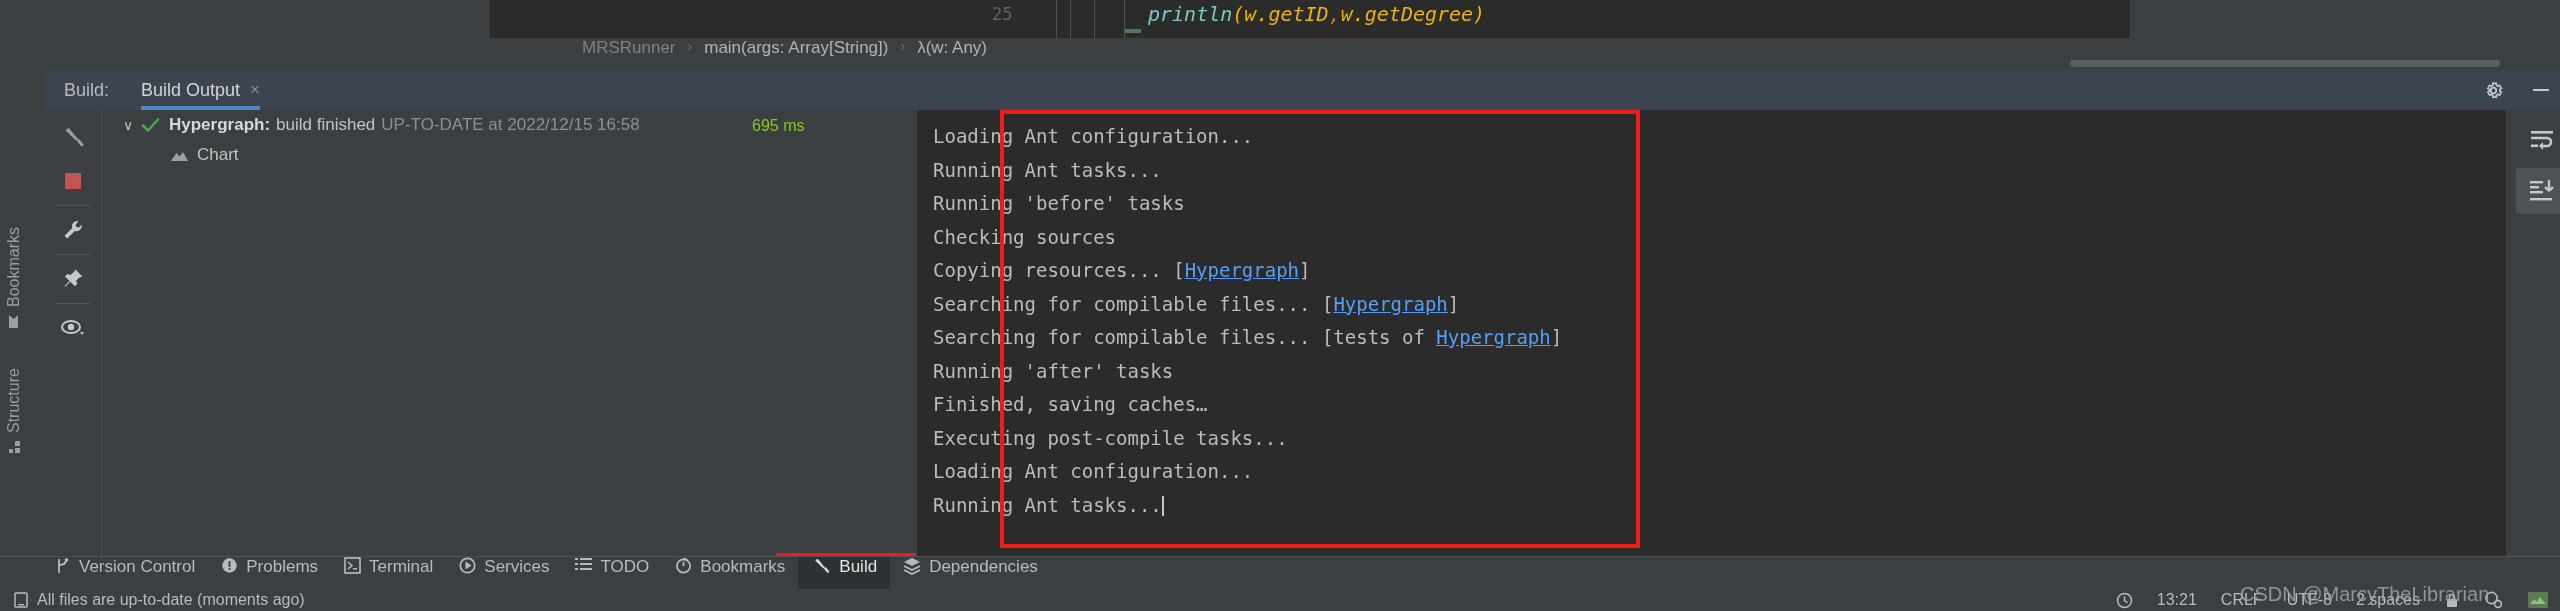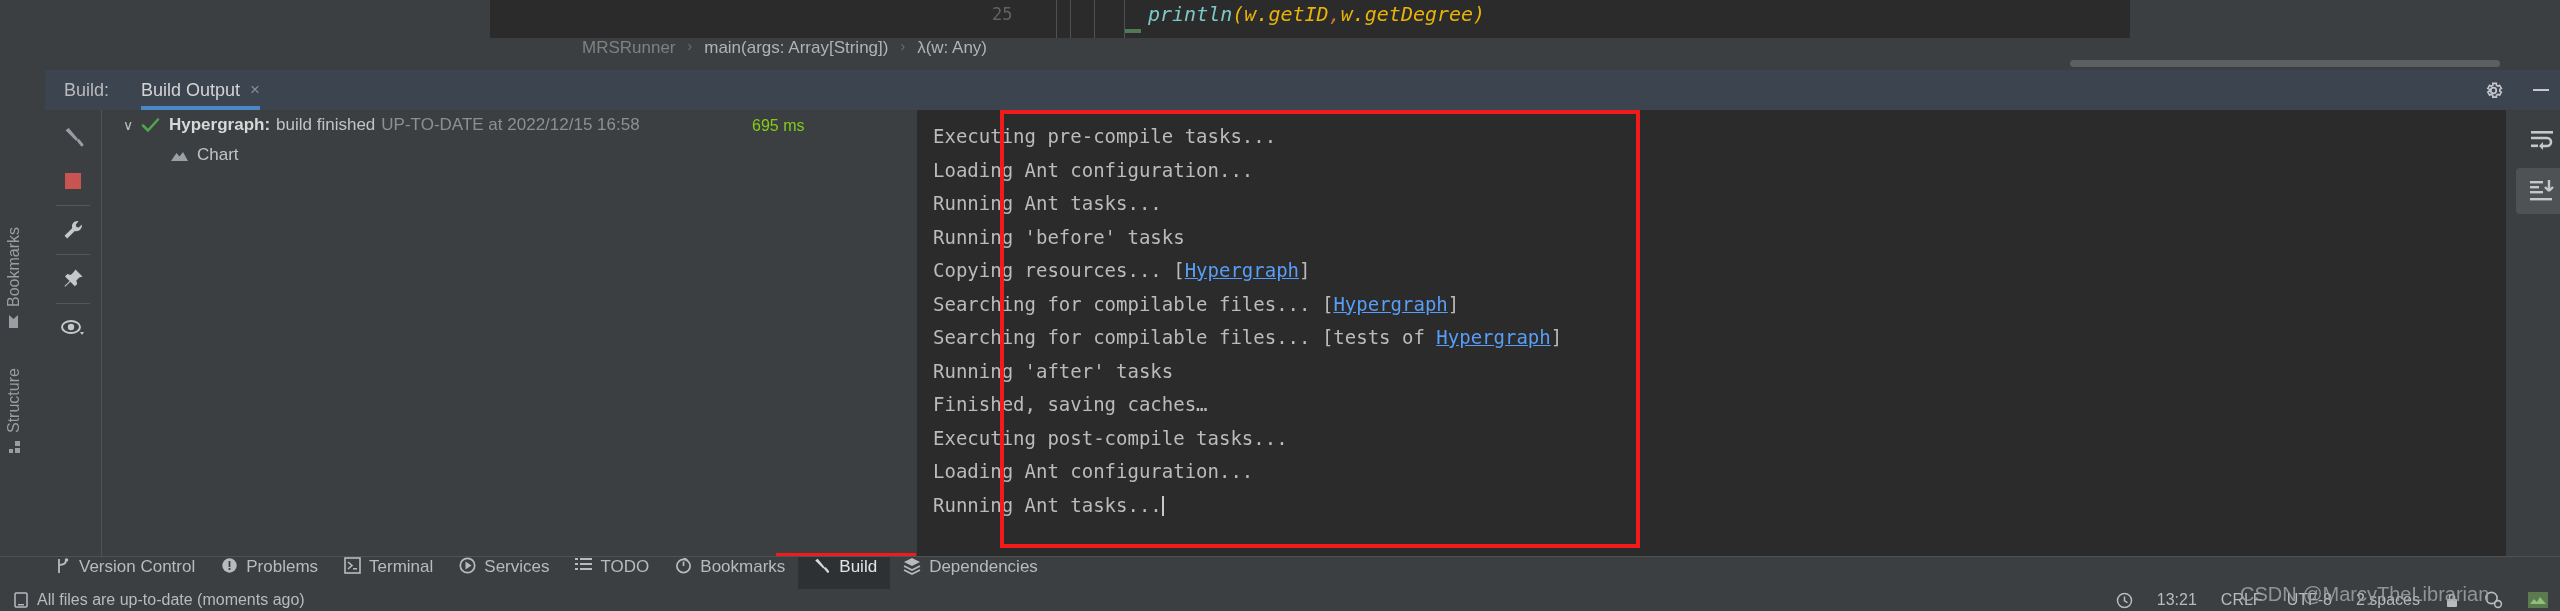--- a/index.html
+++ b/index.html
@@ -374,24 +374,24 @@
           <svg width="19" height="16" viewBox="0 0 19 16">
               <path d="M1 14h17L13 5l-3.5 4.5L6.5 6 1 14z" fill="#9aa0a6"></path>
             </svg>
         </span>
         <span class="t-chart">Chart</span>
       </div>
     </div>
 
     <div class="console">
       <div class="console-inner">
-        <div class="cline"><span>Executing pre-compile tasks...</span></div>
         <div class="cline"><span>Loading Ant configuration...</span></div>
         <div class="cline"><span>Running Ant tasks...</span></div>
         <div class="cline"><span>Running 'before' tasks</span></div>
+        <div class="cline"><span>Checking sources</span></div>
         <div class="cline"><span>Copying resources... [</span><span class="link">Hypergraph</span><span>]</span></div>
         <div class="cline"><span>Searching for compilable files... [</span><span class="link">Hypergraph</span><span>]</span></div>
         <div class="cline"><span>Searching for compilable files... [tests of </span><span class="link">Hypergraph</span><span>]</span></div>
         <div class="cline"><span>Running 'after' tasks</span></div>
         <div class="cline"><span>Finished, saving caches…</span></div>
         <div class="cline"><span>Executing post-compile tasks...</span></div>
         <div class="cline"><span>Loading Ant configuration...</span></div>
         <div class="cline"><span>Running Ant tasks...</span><span class="caret"></span></div>
       </div>
     </div>

